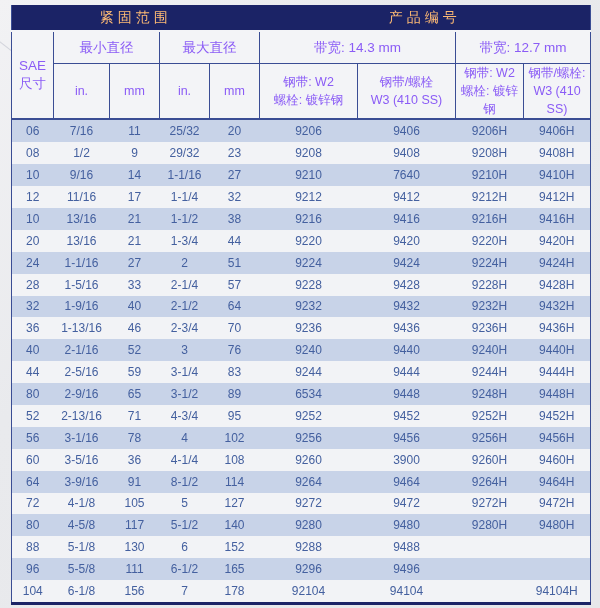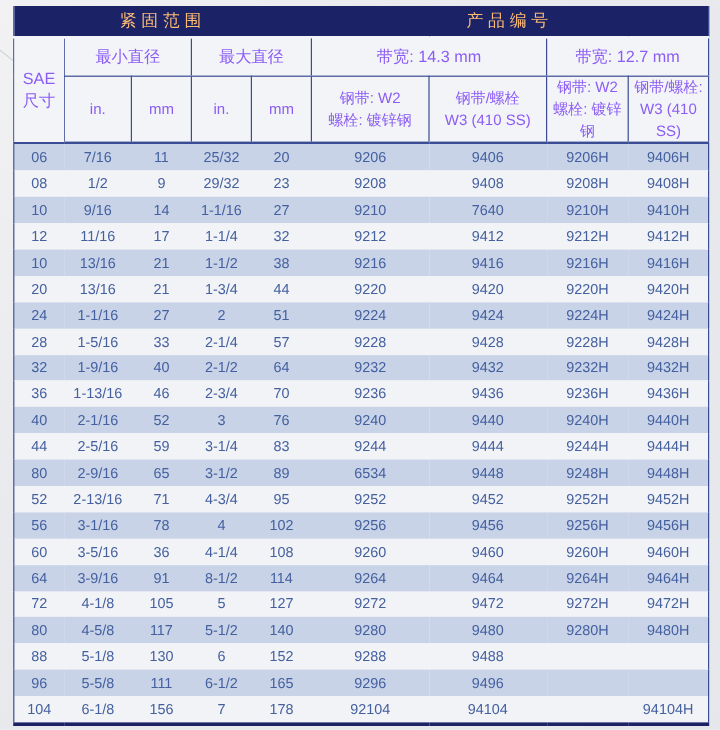--- a/index.html
+++ b/index.html
@@ -321,21 +321,21 @@
           <td>9256H</td>
           <td>9456H</td>
         </tr>
         <tr class="stripe-b">
           <td>60</td>
           <td>3-5/16</td>
           <td>36</td>
           <td>4-1/4</td>
           <td>108</td>
           <td>9260</td>
-          <td>9460</td>
+          <td>3900</td>
           <td>9260H</td>
           <td>9460H</td>
         </tr>
         <tr class="stripe-a">
           <td>64</td>
           <td>3-9/16</td>
           <td>91</td>
           <td>8-1/2</td>
           <td>114</td>
           <td>9264</td>

